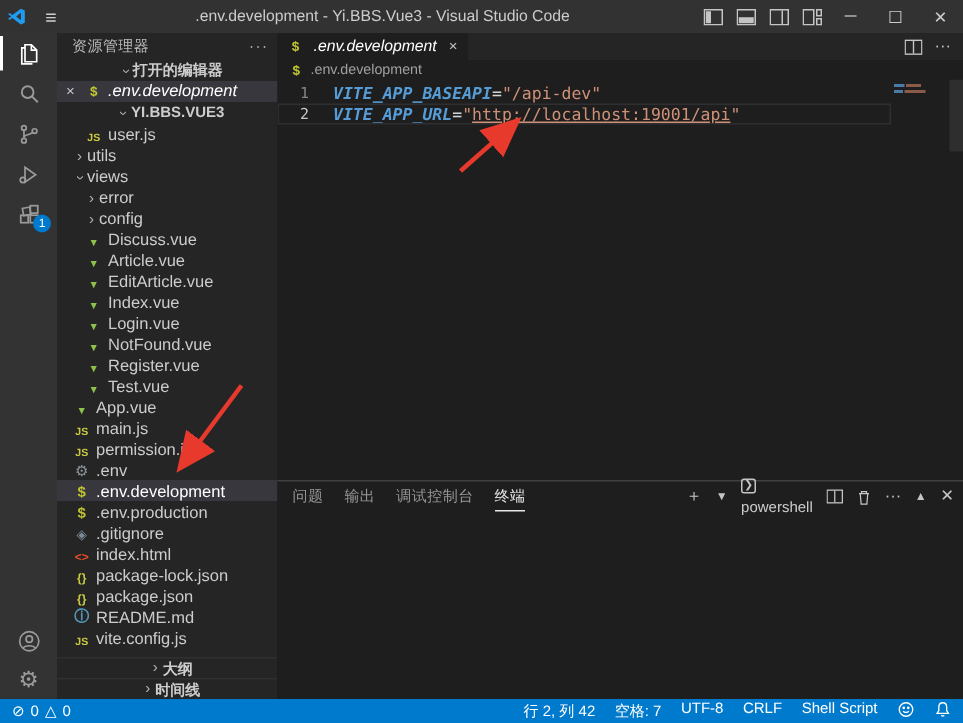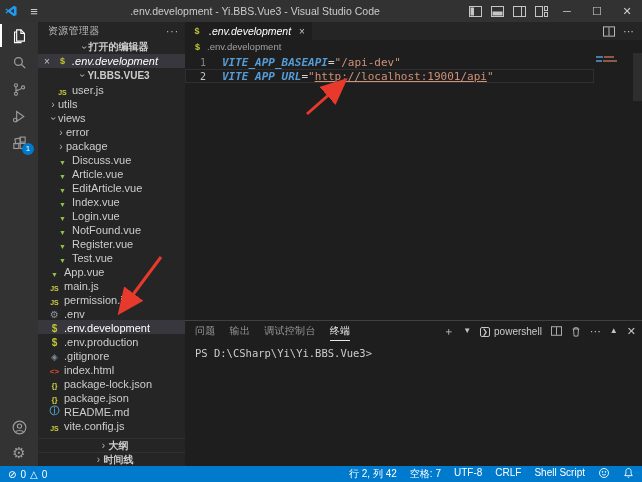--- a/index.html
+++ b/index.html
@@ -86,21 +86,21 @@
   .scroll-thumb { position:absolute; top:0; right:0; width:9px; height:48px;
     background:rgba(121,121,121,0.18); }
   
   .panel { height:146px; border-top:1px solid rgba(128,128,128,0.35); display:flex;
     flex-direction:column; background:#1e1e1e; }
   .panel-header { height:20px; display:flex; align-items:center; padding:0 6px 0 10px; }
   .panel-tab { margin-right:14px; font-size:10px; color:#969696; padding:3px 0 2px 0;
     border-bottom:1px solid transparent; letter-spacing:.3px; }
   .panel-tab.active { color:#e7e7e7; border-bottom-color:#e7e7e7; }
   .panel-actions { margin-left:auto; display:flex; align-items:center; gap:9px; color:#c5c5c5; }
-  .shell-chip { display:flex; align-items:flex-end; gap:4px; font-size:10px; color:#cccccc; }
+  .shell-chip { display:flex; align-items:flex-start; gap:4px; font-size:10px; color:#cccccc;flex-direction:column; }
   .shell-ic { width:10px; height:10px; border:1px solid #c5c5c5; border-radius:2px;
     font-size:7px; line-height:8px; text-align:center; color:#c5c5c5; }
   .panel-glyph { font-size:11px; line-height:1; }
   .terminal-body { flex:1; padding:6px 0 0 10px;
     font-family:"DejaVu Sans Mono","Liberation Mono",monospace; font-size:10.5px; color:#cccccc; }
   
   .statusbar { position:absolute; left:0; right:0; bottom:0; height:16px; background:#007acc;
     color:#ffffff; display:flex; align-items:center; font-size:10px; padding:0 8px; }
   .sb-left { display:flex; align-items:center; gap:4px; }
   .sb-right { margin-left:auto; display:flex; align-items:flex-start; gap:13px; }
@@ -236,21 +236,21 @@
           <div class="tree-row" style="padding-left: 10px;">
             <span class="chev down">›</span>
             <span>views</span>
           </div>
           <div class="tree-row" style="padding-left: 18px;">
             <span class="chev">›</span>
             <span>error</span>
           </div>
           <div class="tree-row" style="padding-left: 18px;">
             <span class="chev">›</span>
-            <span>package</span>
+            <span>config</span>
           </div>
           <div class="tree-row" style="padding-left: 18px;">
             <span class="ficon" style="color: rgb(141, 193, 73); font-size: 7px;">▼</span>
             <span>Discuss.vue</span>
           </div>
           <div class="tree-row" style="padding-left: 18px;">
             <span class="ficon" style="color: rgb(141, 193, 73); font-size: 7px;">▼</span>
             <span>Article.vue</span>
           </div>
           <div class="tree-row" style="padding-left: 18px;">
@@ -408,23 +408,20 @@
             <span>
               <svg class="icon" width="10" height="11" viewBox="0 0 12 13" fill="none" stroke="#c5c5c5">
                 <path d="M2 3.5 H10 M4 3.5 V2 H8 V3.5 M3 3.5 L3.7 12 H8.3 L9 3.5"></path>
               </svg>
             </span>
             <span class="panel-glyph">···</span>
             <span class="panel-glyph" style="font-size:8px;">▲</span>
             <span class="panel-glyph">✕</span>
           </span>
         </div>
-        <div class="terminal-body" id="terminal-body">
-            <div>PS D:\CSharp\Yi\Yi.BBS.Vue3&gt;</div>
-          </div>
       </div>
     </div>
   </div>
 
   <div class="statusbar">
     <span class="sb-left">
       <span>⊘</span>
       <span>0</span>
       <span>△</span>
       <span>0</span>

